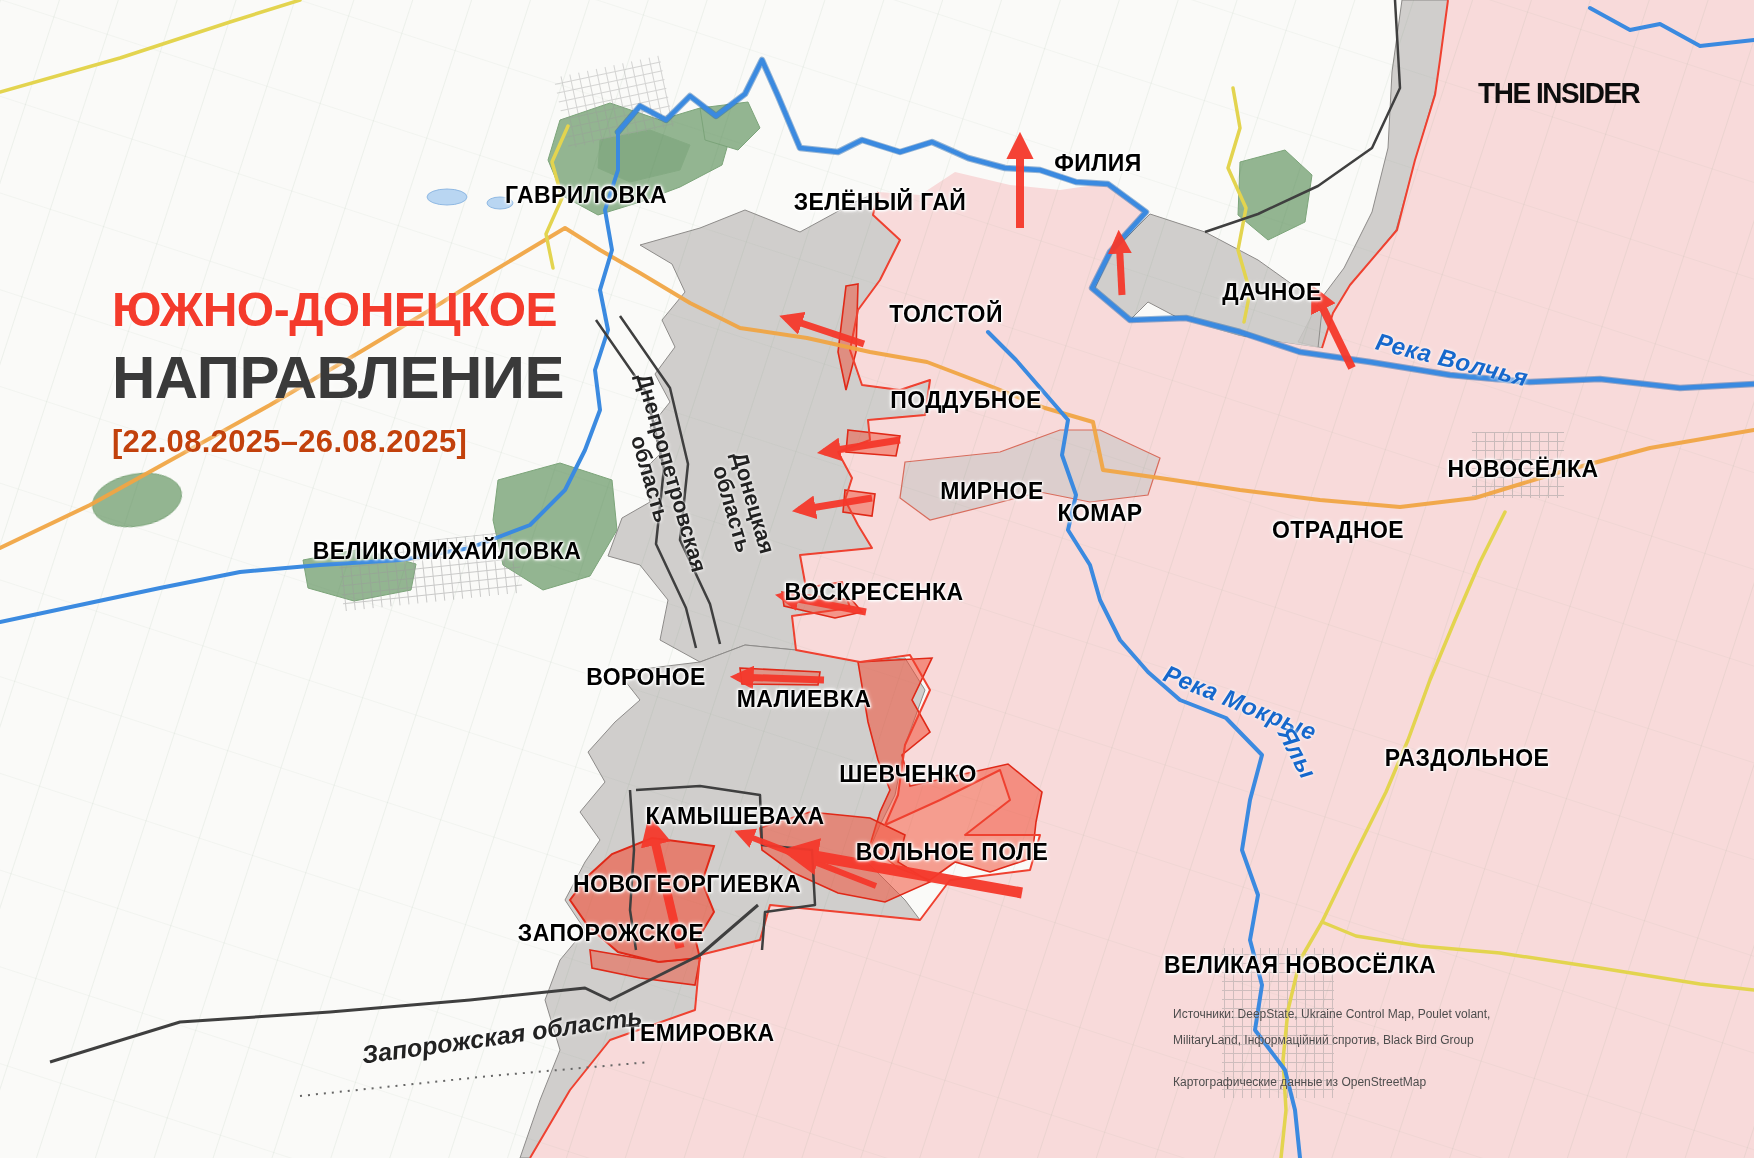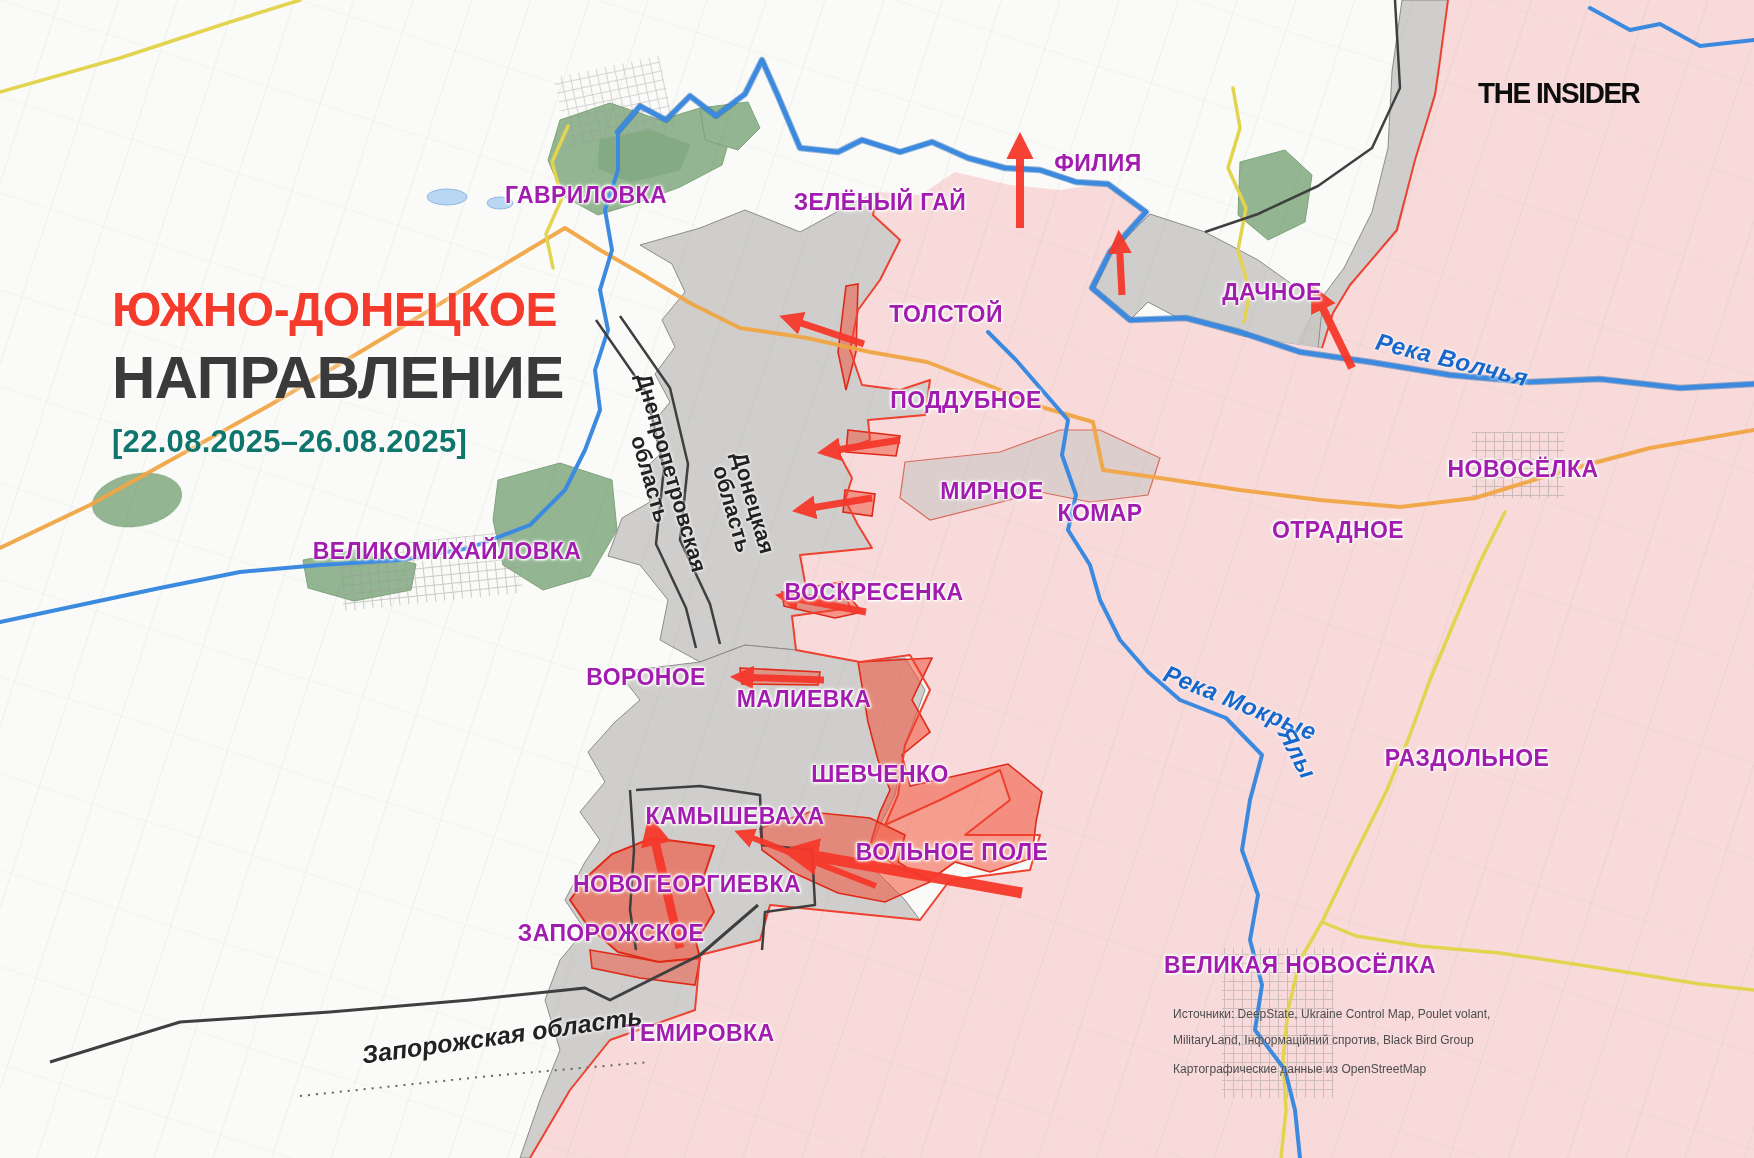--- a/index.html
+++ b/index.html
@@ -1,42 +1,42 @@
 <!DOCTYPE html>
 <html><head>
 <meta charset="utf-8">
 <style>
   html,body{margin:0;padding:0;background:#e8e8e8;}
   #stage{position:relative;width:1754px;height:1158px;overflow:hidden;
          background:#fafaf8;font-family:"Liberation Sans",sans-serif;}
   #stage svg{position:absolute;left:0;top:0;}
   .town{position:absolute;transform:translate(-50%,-50%);white-space:nowrap;
-        font-weight:bold;font-size:23px;letter-spacing:.4px;color:#a21caf;
+        font-weight:bold;font-size:23px;letter-spacing:.4px;color:#000000;
         text-shadow:0 0 3px rgba(255,255,255,.95),0 0 3px rgba(255,255,255,.95),
                     0 0 5px rgba(255,255,255,.9),1px 1px 2px rgba(255,255,255,.9),
                     -1px -1px 2px rgba(255,255,255,.9);}
   .region{position:absolute;text-align:center;font-weight:bold;font-size:22px;color:#222;
           line-height:1.02;white-space:nowrap;
           text-shadow:0 0 3px rgba(255,255,255,.9),0 0 4px rgba(255,255,255,.9);}
   .region.it{font-style:italic;font-size:25px;}
   .river{position:absolute;font-weight:bold;font-style:italic;font-size:24px;color:#1668cc;
          white-space:nowrap;letter-spacing:.5px;
          text-shadow:0 0 3px rgba(255,255,255,.85),0 0 4px rgba(255,255,255,.8);}
   .title{position:absolute;left:112px;top:282px;}
   .title .t1{font-size:48px;font-weight:800;letter-spacing:-.5px;color:#f43b2c;
              text-shadow:0 0 6px rgba(255,255,255,.9);}
   .title .t2{font-size:60px;font-weight:800;letter-spacing:-.5px;color:#3a3a3a;margin-top:6px;
              text-shadow:0 0 6px rgba(255,255,255,.9);}
-  .title .date{font-size:31px;font-weight:600;color:#0f766e;margin-top:12px;letter-spacing:.3px;
+  .title .date{font-size:31px;font-weight:600;color:#c2410c;margin-top:12px;letter-spacing:.3px;
              text-shadow:0 0 5px rgba(255,255,255,.9);}
   .brand{position:absolute;left:1478px;top:76px;font-size:30px;font-weight:800;
          letter-spacing:-1.5px;color:#0d0d0d;transform:scaleX(.93);transform-origin:left top;}
   .sources{position:absolute;left:1173px;top:1001px;font-size:12px;color:#4d4d4d;line-height:26px;
            text-shadow:0 0 2px rgba(249,218,218,.8);}
-  .sources .src3{margin-top:3px;}
+  .sources .src3{margin-top:16px;}
 </style>
 </head>
 <body>
 
 <div id="stage">
 
 <svg width="1754" height="1158" viewBox="0 0 1754 1158">
   <defs>
     <pattern id="pf1" width="56" height="56" patternUnits="userSpaceOnUse" patternTransform="rotate(18)">
       <path d="M0 0V56" stroke="#56855a" stroke-width="1"></path>
@@ -157,21 +157,21 @@
   <span class="town" style="left:1272px;top:292px">ДАЧНОЕ</span>
   <span class="town" style="left:966px;top:400px">ПОДДУБНОЕ</span>
   <span class="town" style="left:992px;top:491px">МИРНОЕ</span>
   <span class="town" style="left:1100px;top:513px">КОМАР</span>
   <span class="town" style="left:1338px;top:530px">ОТРАДНОЕ</span>
   <span class="town" style="left:1523px;top:469px">НОВОСЁЛКА</span>
   <span class="town" style="left:447px;top:551px">ВЕЛИКОМИХАЙЛОВКА</span>
   <span class="town" style="left:874px;top:592px">ВОСКРЕСЕНКА</span>
   <span class="town" style="left:646px;top:677px">ВОРОНОЕ</span>
   <span class="town" style="left:804px;top:699px">МАЛИЕВКА</span>
-  <span class="town" style="left:880px;top:774px">ШЕВЧЕНКО</span>
+  <span class="town" style="left:908px;top:774px">ШЕВЧЕНКО</span>
   <span class="town" style="left:735px;top:816px">КАМЫШЕВАХА</span>
   <span class="town" style="left:952px;top:852px">ВОЛЬНОЕ ПОЛЕ</span>
   <span class="town" style="left:687px;top:884px">НОВОГЕОРГИЕВКА</span>
   <span class="town" style="left:611px;top:933px">ЗАПОРОЖСКОЕ</span>
   <span class="town" style="left:700px;top:1033px">ТЕМИРОВКА</span>
   <span class="town" style="left:1467px;top:758px">РАЗДОЛЬНОЕ</span>
   <span class="town" style="left:1300px;top:965px">ВЕЛИКАЯ НОВОСЁЛКА</span>
 
   <div class="region" style="left:660px;top:476px;transform:translate(-50%,-50%) rotate(74deg)">
     <span>Днепропетровская</span><br>

